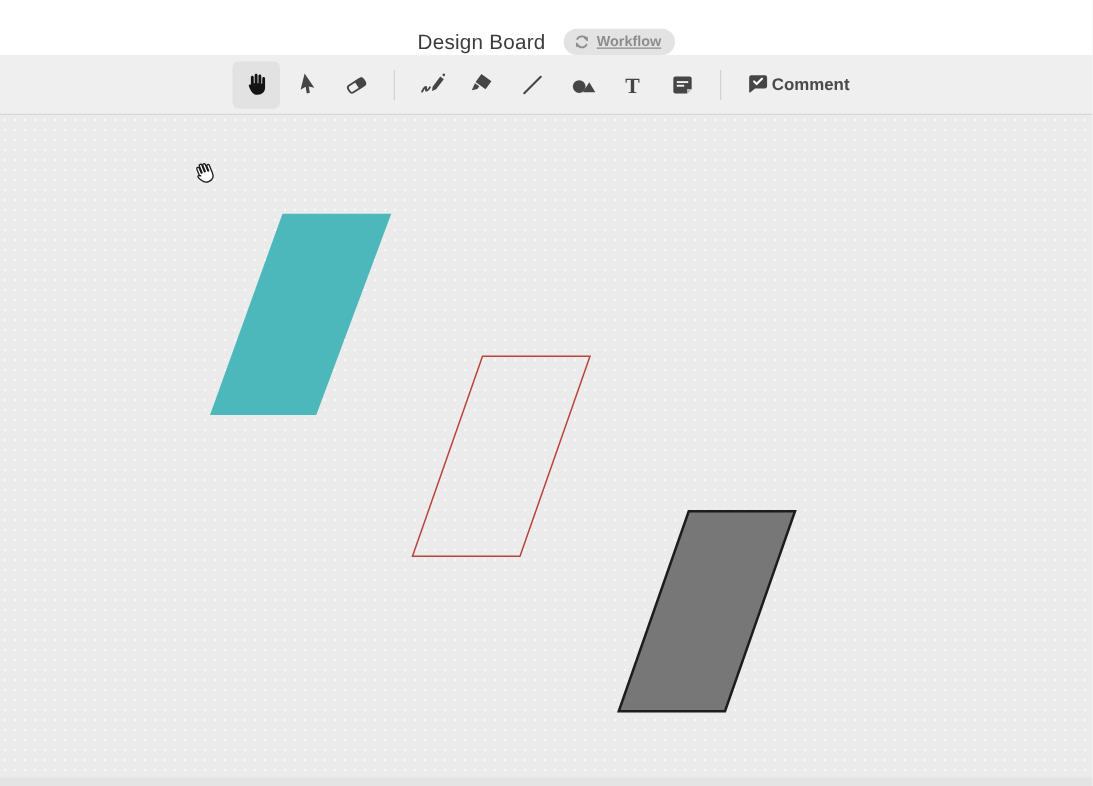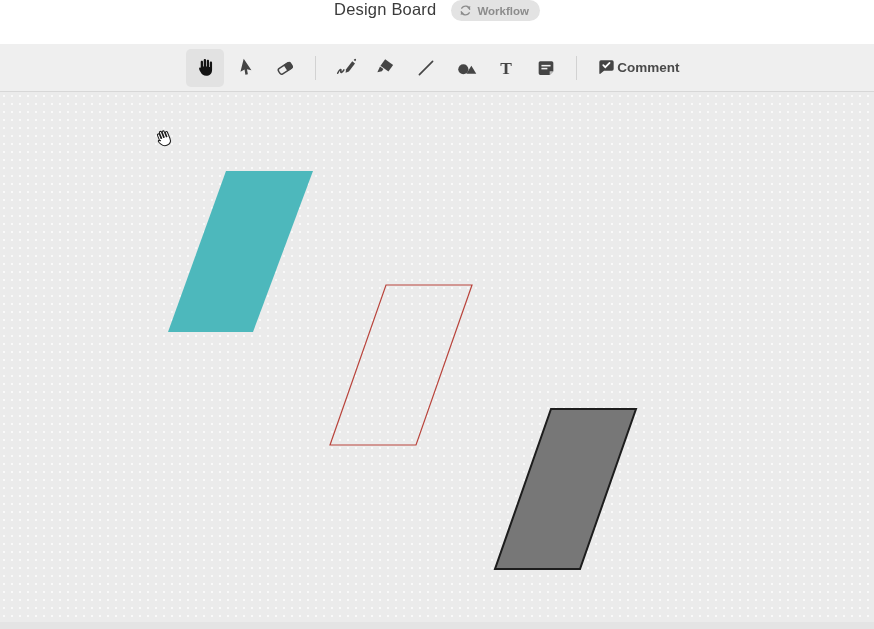--- a/index.html
+++ b/index.html
@@ -3,27 +3,27 @@
 <meta charset="utf-8">
 <style>
   html,body{margin:0;padding:0;}
   body{
     width:874px;height:629px;overflow:hidden;position:relative;
     font-family:"Liberation Sans",sans-serif;background:#ffffff;
   }
   
   .header{
     height:44px;background:#ffffff;
-    display:flex;align-items:flex-start;justify-content:center;gap:15px;
+    display:flex;align-items:flex-end;justify-content:center;gap:15px;
   }
   .title{font-size:16.5px;color:#3b3b3b;font-weight:500;letter-spacing:.2px;}
   .badge{
     display:inline-flex;align-items:center;gap:5px;
     background:#e3e3e3;color:#8c8c8c;font-size:11.5px;font-weight:700;
-    padding:4px 11px 4px 8px;border-radius:12px;cursor:pointer;border:none;
+    padding:4px 11px 4px 8px;border-radius:12px;cursor:pointer;border:none;text-decoration:underline;
   }
   
   .toolbar{
     height:47px;background:#efefef;border-bottom:1px solid #d7d7d7;
     display:flex;align-items:center;justify-content:center;gap:2px;
   }
   .tool{
     width:38px;height:38px;border:none;background:transparent;border-radius:5px;
     display:flex;align-items:center;justify-content:center;padding:0;cursor:pointer;
   }

